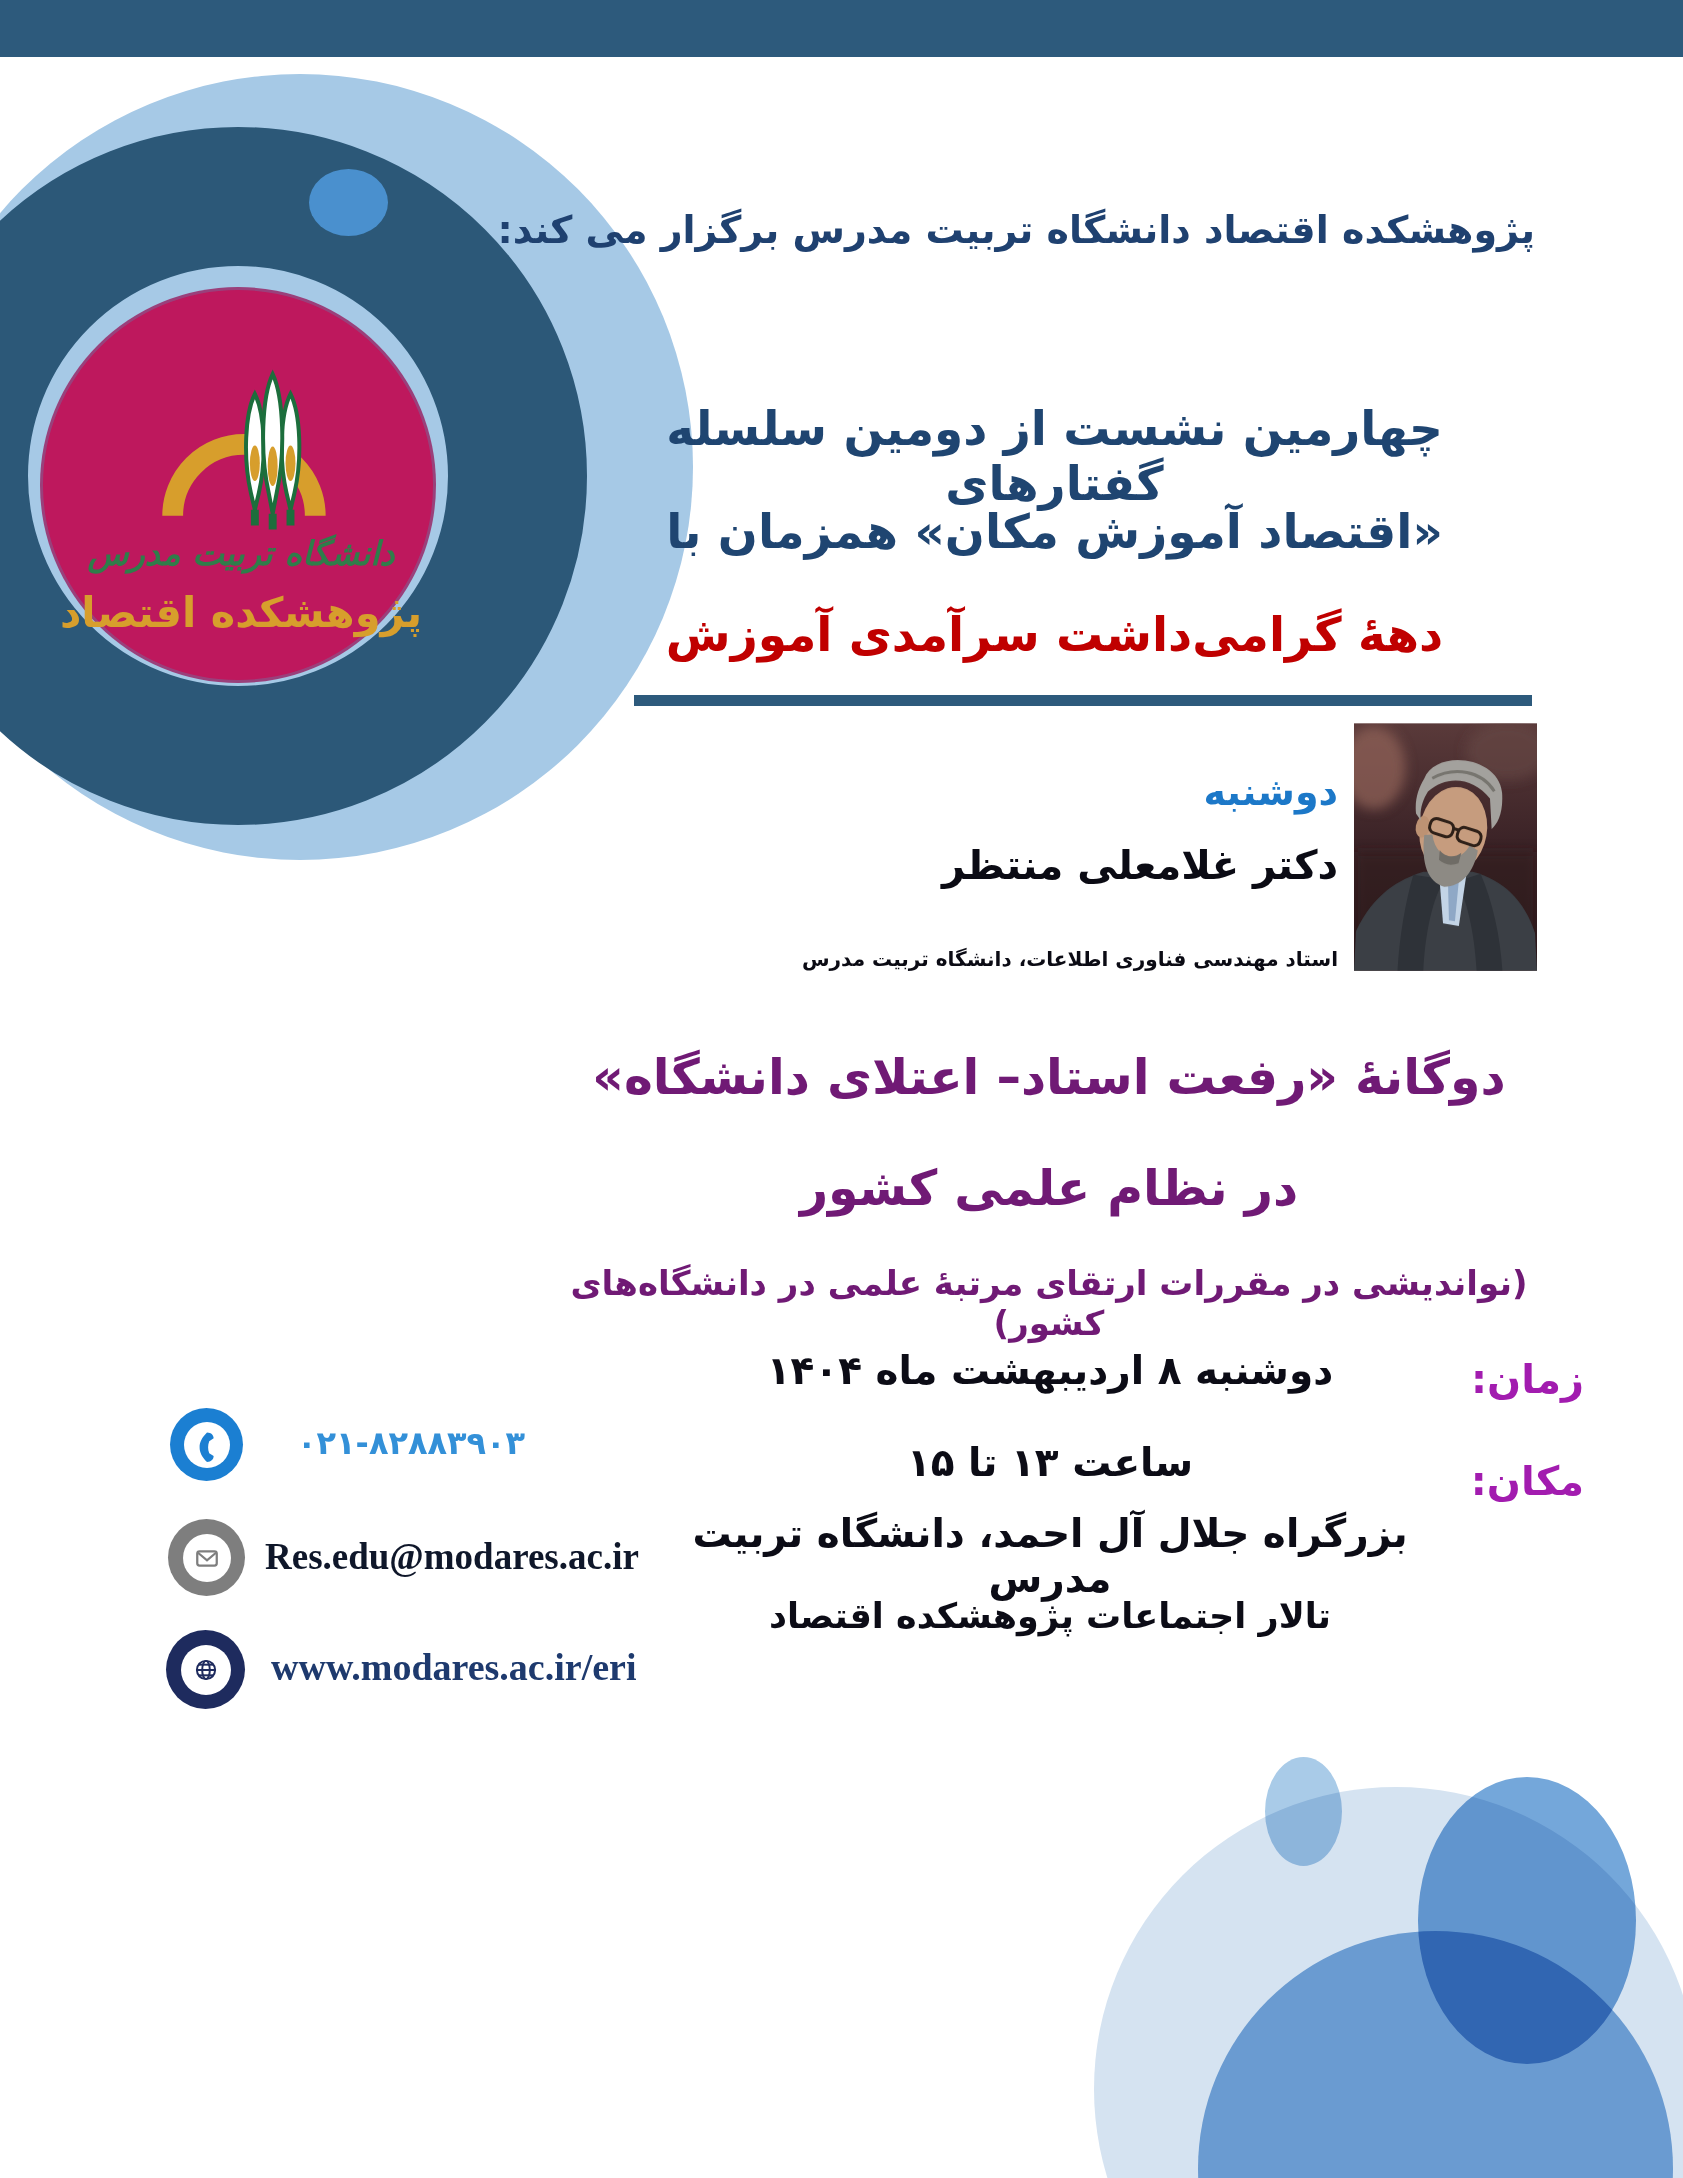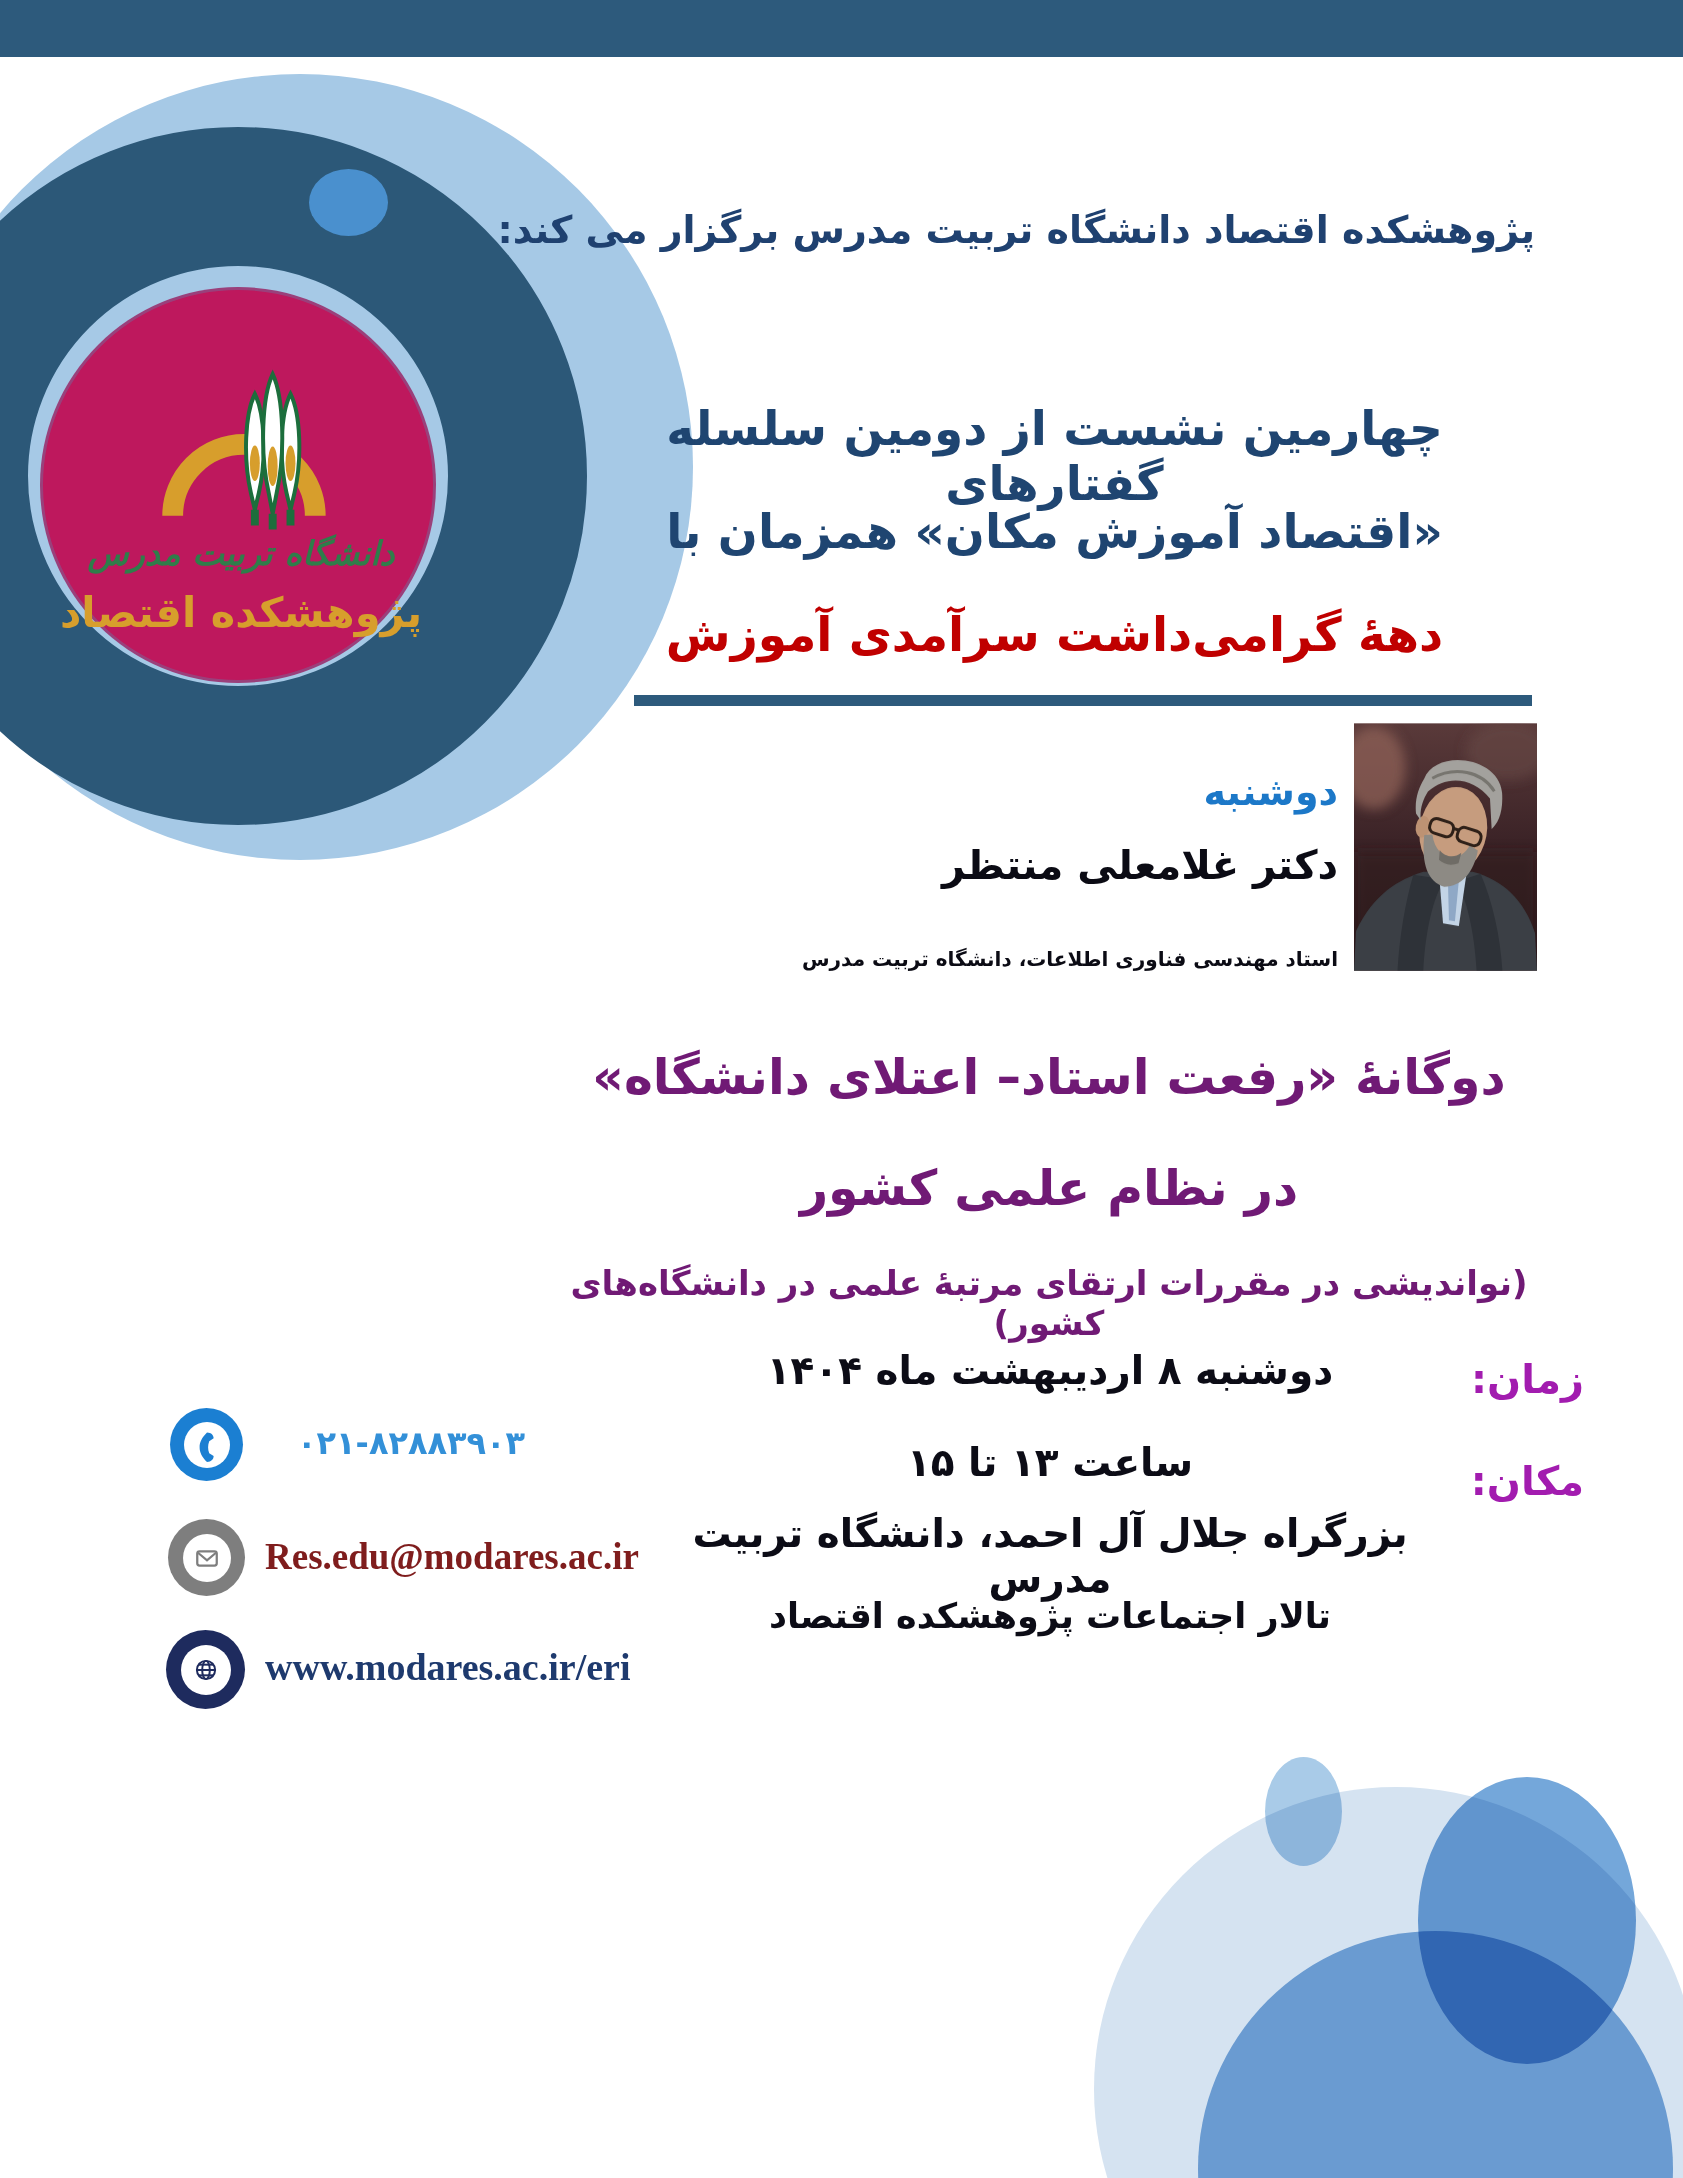--- a/index.html
+++ b/index.html
@@ -38,22 +38,22 @@
   .sched-line{left:634px;width:832px;text-align:center;direction:rtl;font-weight:bold;color:#0C0C16;}
   #sch-date{top:1348px;font-size:39px;} #sch-hours{top:1440px;font-size:39px;}
   #sch-addr{top:1511px;font-size:39px;} #sch-venue{top:1596px;font-size:35px;}
   
   .cicon{display:flex;align-items:center;justify-content:center;}
   .cdisc{background:#fff;border-radius:50%;display:flex;align-items:center;justify-content:center;}
   #phone-icon{left:170px;top:1408px;width:73px;height:73px;background:#1B7FD2;}
   #email-icon{left:168px;top:1519px;width:77px;height:77px;background:#7E7E7E;}
   #web-icon{left:166px;top:1630px;width:79px;height:79px;background:#1E2B5E;}
   #phone-text{left:297px;top:1424px;width:228px;font-size:32px;font-weight:bold;color:#3390D8;direction:ltr;text-align:center;}
-  #email-text{left:265px;top:1535px;font-family:"Liberation Serif",serif;font-size:37px;font-weight:bold;color:#7f1d1d;}
-  #web-text{left:265px;top:1645px;font-family:"Liberation Serif",serif;font-size:38px;font-weight:bold;color:#1E3A6E;}
+  #email-text{left:265px;top:1535px;font-family:"Liberation Serif",serif;font-size:37px;font-weight:bold;color:#0f172a;}
+  #web-text{left:271px;top:1645px;font-family:"Liberation Serif",serif;font-size:38px;font-weight:bold;color:#1E3A6E;}
   
   .br{mix-blend-mode:multiply;}
   #br1{left:1094px;top:1787px;width:604px;height:604px;background:#D5E3F1;}
   #br2{left:1198px;top:1931px;width:475px;height:475px;background:#7FAEDD;}
   #br3{left:1418px;top:1777px;width:218px;height:287px;background:#74A7DA;border-radius:50%;}
   #br4{left:1265px;top:1757px;width:77px;height:109px;background:#A9CBE8;border-radius:50%;}
 </style>
 </head>
 <body>
 

